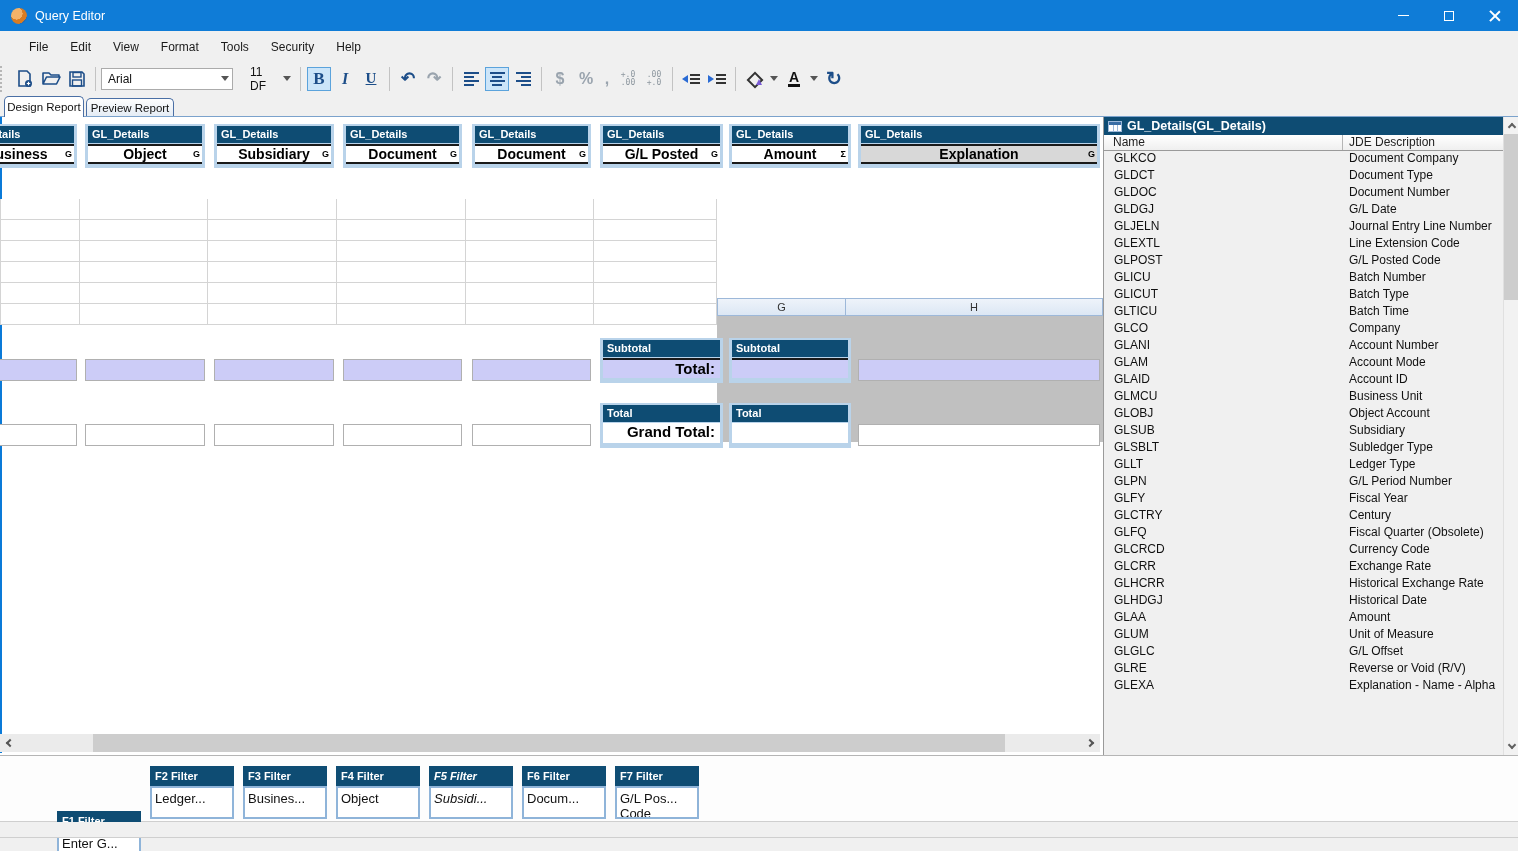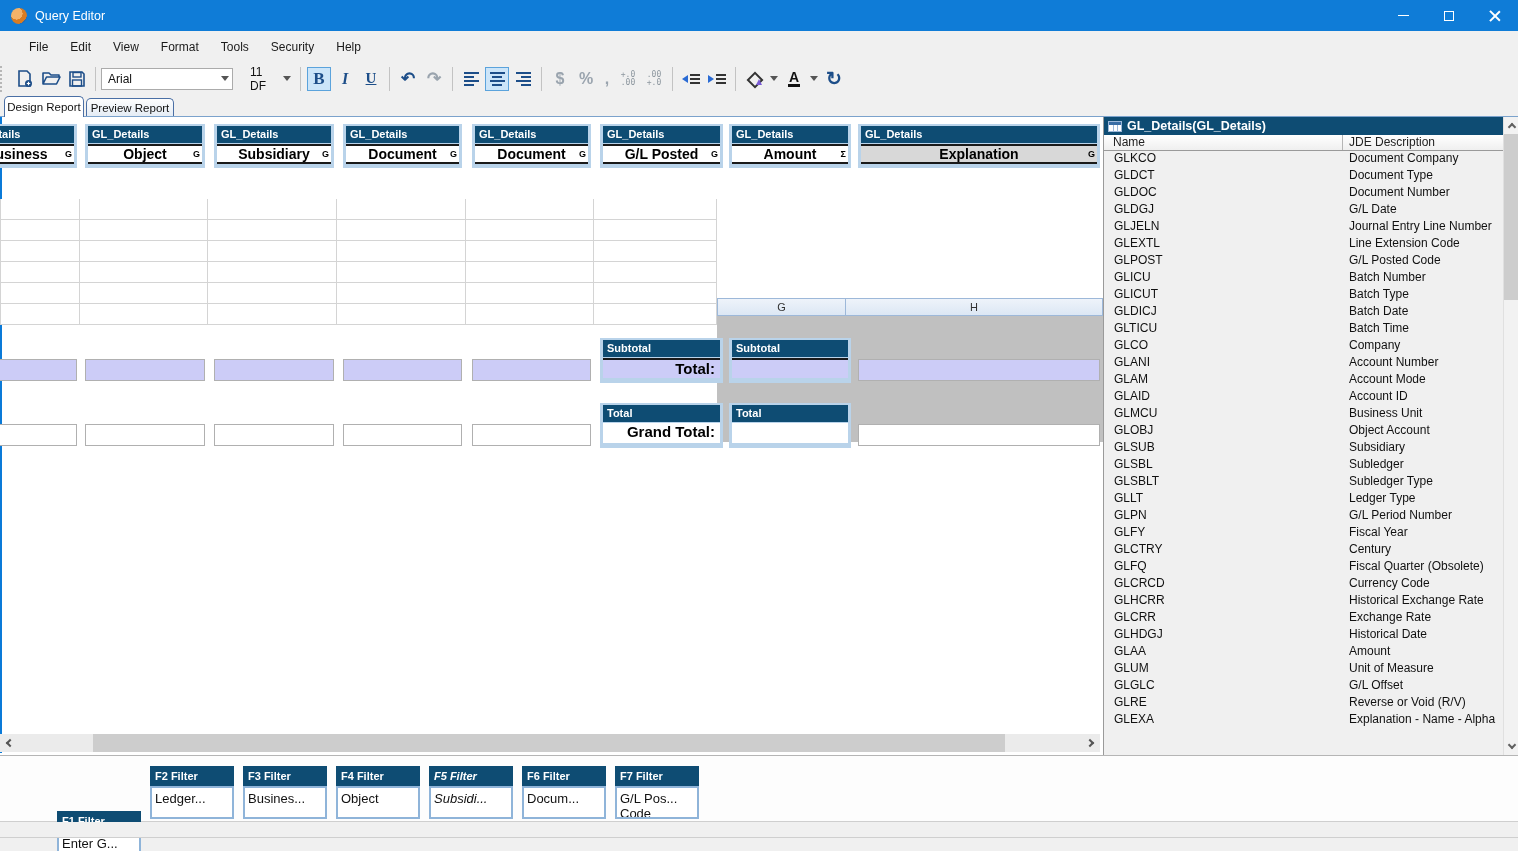--- a/index.html
+++ b/index.html
@@ -453,24 +453,20 @@
         </div>
         <div class="prow">
           <div class="n">GLICU</div>
           <div class="d">Batch Number</div>
         </div>
         <div class="prow">
           <div class="n">GLICUT</div>
           <div class="d">Batch Type</div>
         </div>
         <div class="prow">
-          <div class="n">GLDICJ</div>
-          <div class="d">Batch Date</div>
-        </div>
-        <div class="prow">
           <div class="n">GLTICU</div>
           <div class="d">Batch Time</div>
         </div>
         <div class="prow">
           <div class="n">GLCO</div>
           <div class="d">Company</div>
         </div>
         <div class="prow">
           <div class="n">GLANI</div>
           <div class="d">Account Number</div>
@@ -489,24 +485,20 @@
         </div>
         <div class="prow">
           <div class="n">GLOBJ</div>
           <div class="d">Object Account</div>
         </div>
         <div class="prow">
           <div class="n">GLSUB</div>
           <div class="d">Subsidiary</div>
         </div>
         <div class="prow">
-          <div class="n">GLSBL</div>
-          <div class="d">Subledger</div>
-        </div>
-        <div class="prow">
           <div class="n">GLSBLT</div>
           <div class="d">Subledger Type</div>
         </div>
         <div class="prow">
           <div class="n">GLLT</div>
           <div class="d">Ledger Type</div>
         </div>
         <div class="prow">
           <div class="n">GLPN</div>
           <div class="d">G/L Period Number</div>
@@ -521,26 +513,26 @@
         </div>
         <div class="prow">
           <div class="n">GLFQ</div>
           <div class="d">Fiscal Quarter (Obsolete)</div>
         </div>
         <div class="prow">
           <div class="n">GLCRCD</div>
           <div class="d">Currency Code</div>
         </div>
         <div class="prow">
+          <div class="n">GLCRR</div>
+          <div class="d">Exchange Rate</div>
+        </div>
+        <div class="prow">
           <div class="n">GLHCRR</div>
           <div class="d">Historical Exchange Rate</div>
-        </div>
-        <div class="prow">
-          <div class="n">GLCRR</div>
-          <div class="d">Exchange Rate</div>
         </div>
         <div class="prow">
           <div class="n">GLHDGJ</div>
           <div class="d">Historical Date</div>
         </div>
         <div class="prow">
           <div class="n">GLAA</div>
           <div class="d">Amount</div>
         </div>
         <div class="prow">

